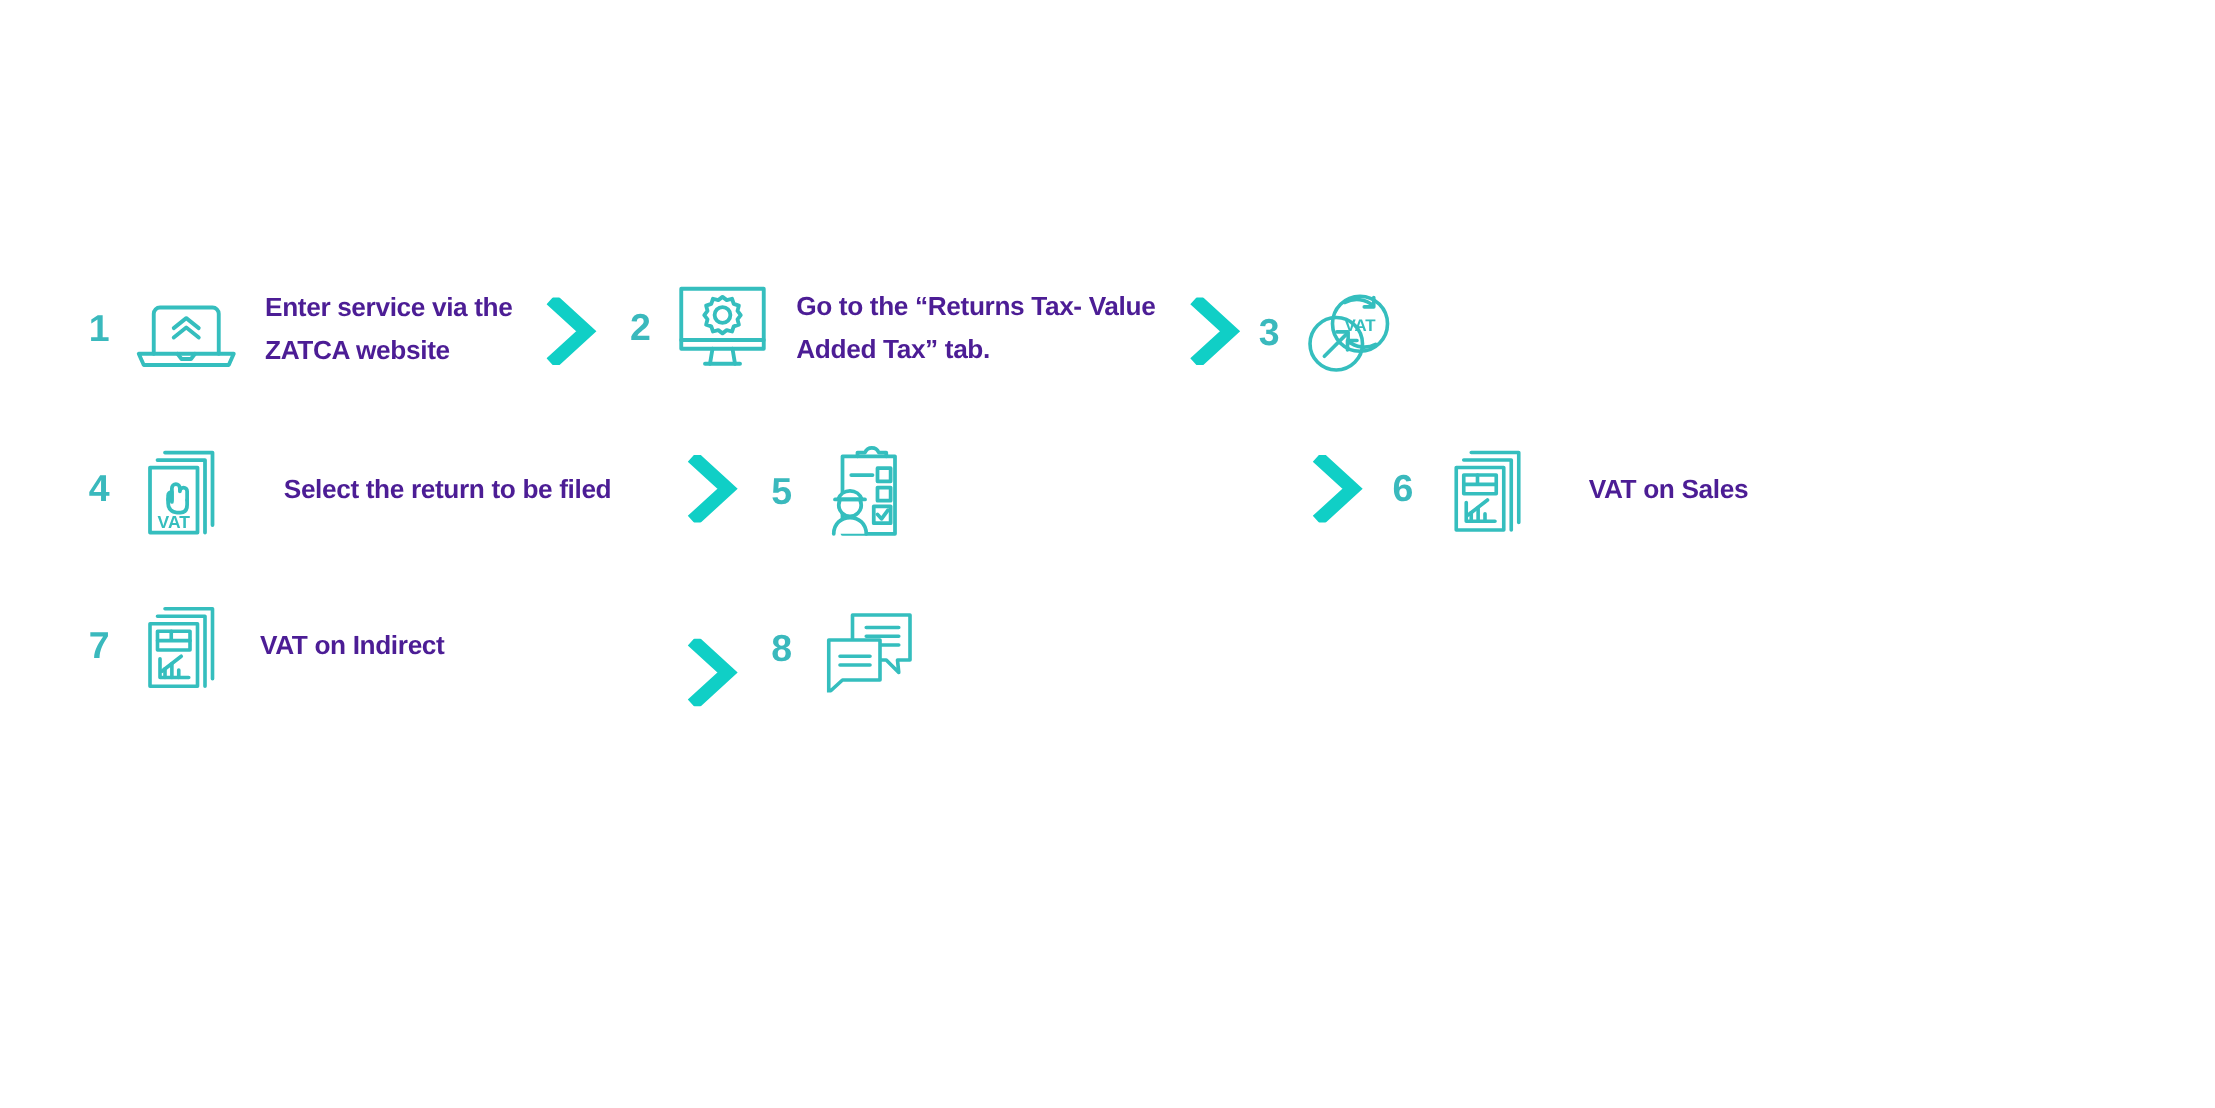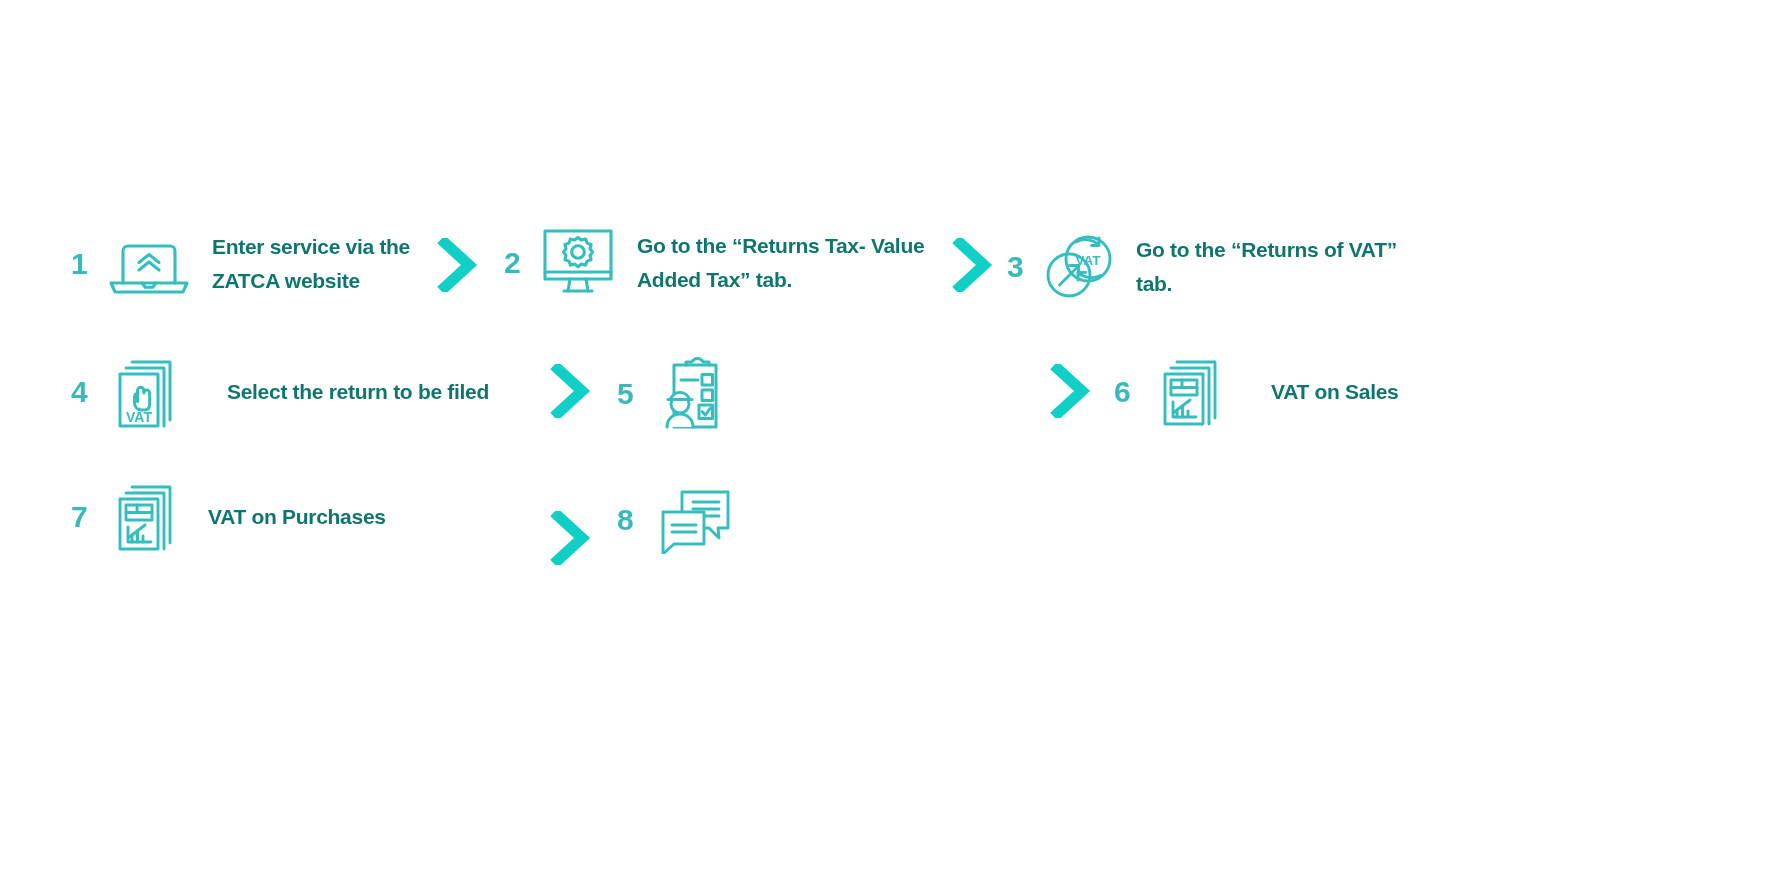--- a/index.html
+++ b/index.html
@@ -14,21 +14,21 @@
 
   .num{
     color:#3AB9BD;font-weight:700;font-size:30px;line-height:1;
     letter-spacing:-0.5px;width:34px;text-align:center;flex:none;
     font-family:"Liberation Sans",sans-serif;
   }
 
   .icon{flex:none;display:flex;align-items:center;justify-content:flex-start;}
 
   .label{
-    color:#0f766e;font-weight:700;font-size:21px;line-height:1.62;
+    color:#4c1d95;font-weight:700;font-size:21px;line-height:1.62;
     letter-spacing:-0.3px;
     font-family:"Liberation Sans","DejaVu Sans",sans-serif;
   }
   .label.tight{line-height:1.62;}
 
   .arrow{position:absolute;display:flex;align-items:center;justify-content:center;}
   .arrow svg{display:block;}
 </style>
 </head>
 <body>
@@ -88,21 +88,20 @@
           <circle cx="50" cy="29" r="22"></circle>
           <path d="M38 12 a20 20 0 0 1 23 3 M61 8 v7.5 h-7.6"></path>
           <path d="M62.5 45.5 a20 20 0 0 1 -22 -2.6 M40 50 v-7.6 h7.6"></path>
           <circle cx="31" cy="45" r="21"></circle>
           <path d="M21.5 55 L40 36.5"></path>
           <path d="M31.5 35.5 H40.5 V44.5"></path>
         </g>
         <text x="50" y="34.5" text-anchor="middle" font-family="Liberation Sans, sans-serif" font-size="13.5" font-weight="700" fill="#35BEBE">VAT</text>
       </svg>
     </div>
-    <div class="label" style="margin-left:14px;width:270px;">Go to the “Returns of VAT” tab.</div>
   </div>
 
   <div class="step" style="left:62px;top:352px;width:430px;height:80px;">
     <div class="num">4</div>
     <div class="icon" style="width:76px;height:80px;margin-left:16px;">
       <svg width="76" height="80" viewBox="0 0 76 80">
         <g fill="none" stroke="#35BEBE" stroke-width="3" stroke-linecap="round" stroke-linejoin="round">
           <path d="M20 10 H58 V68"></path>
           <path d="M14 16 H52 V74"></path>
           <rect x="8" y="22" width="38" height="52" fill="#ffffff"></rect>
@@ -178,21 +177,21 @@
           <path d="M12 14 H50 V70"></path>
           <rect x="6" y="20" width="38" height="50" fill="#ffffff"></rect>
           <rect x="12" y="26" width="26" height="15"></rect>
           <path d="M12 33.5 H38 M23 26 v7.5"></path>
           <path d="M14 48 v15 h23"></path>
           <path d="M18 63 v-7 M23.5 63 v-11 M29 63 v-6"></path>
           <path d="M15.5 58 L31 46"></path>
         </g>
       </svg>
     </div>
-    <div class="label" style="margin-left:22px;width:260px;">VAT on Purchases</div>
+    <div class="label" style="margin-left:22px;width:260px;">VAT on Indirect</div>
   </div>
 
   <div class="arrow" style="left:550px;top:511px;width:44px;height:54px;">
     <svg width="44" height="54" viewBox="0 0 44 54">
       <path d="M8 5 L32 27 L8 49" fill="none" stroke="#10CFC6" stroke-width="11" stroke-linecap="square" stroke-linejoin="miter"></path>
     </svg>
   </div>
 
   <div class="step" style="left:608px;top:482px;width:800px;height:76px;">
     <div class="num">8</div>

